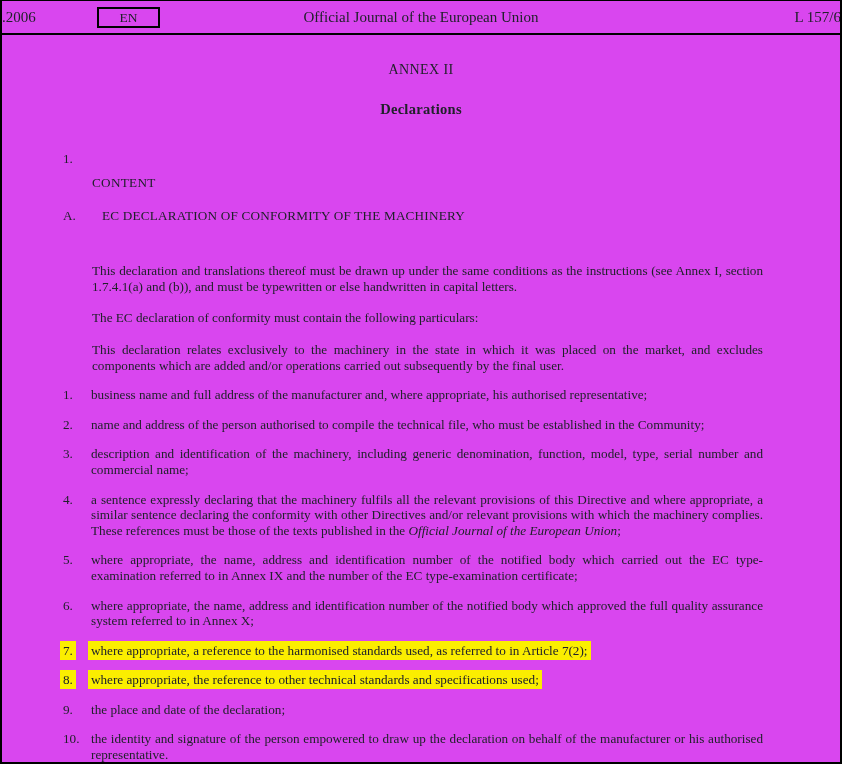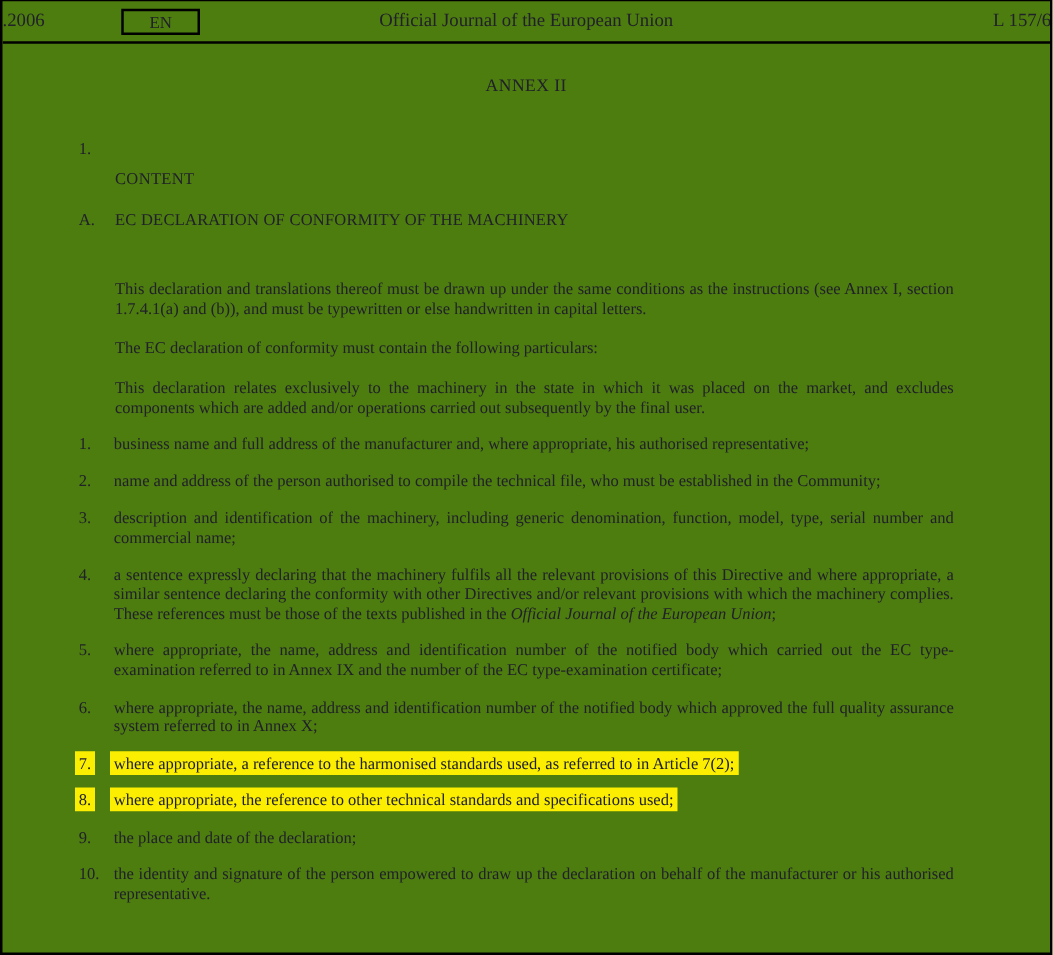--- a/index.html
+++ b/index.html
@@ -3,21 +3,21 @@
 <meta charset="utf-8">
 <style>
   :root { --hl: #fbee00; --ink: #20212a; }
   * { box-sizing: border-box; }
   html, body { margin: 0; padding: 0; background: #fff; }
   .page {
     position: relative;
     width: 842px; height: 764px;
     border: 2px solid #000;
     border-top-width: 1px;
-    background: #4d7c0f;
+    background: #d946ef;
     color: var(--ink);
     font-family: "Liberation Serif", "DejaVu Serif", serif;
     overflow: hidden;
   }
   
   .hdr {
     position: relative;
     height: 34px;
     border-bottom: 2px solid #000;
     font-size: 15px;
@@ -34,21 +34,21 @@
   
   .annex { margin-top: 27px; text-align: center; font-size: 14px; letter-spacing: .4px; }
   .decl  { margin-top: 23px; text-align: center; font-weight: bold; font-size: 14.5px; letter-spacing: .3px; }
   
   .content { margin: 0 77px 0 61px; font-size: 13.2px; line-height: 15.6px; }
   .h-row { display: flex; margin-top: 33px; }
   .h-row.sub { margin-top: 17px; }
   .h-row .no { width: 29px; flex: 0 0 29px; }
   .h-row .t  { flex: 1; }
   .h-row.sec .t { font-weight: normal; letter-spacing: .3px; margin-top: 24px; }
-  .h-row.sub .t { letter-spacing: .2px; }
+  .h-row.sub .t { letter-spacing: .2px; margin-left: 10px; }
   
   #paragraphs { margin-top: 40px; font-family: Liberation Serif, serif; }
   p.para { margin: 16px 0 0 29px; text-align: justify; }
   p.para:first-child { margin-top: 0; }
   
   #list { margin-top: 14px; }
   .item { display: flex; margin-top: 14px; }
   .item .no  { width: 28px; flex: 0 0 28px; }
   .item .txt { flex: 1; text-align: justify; }
   .hl {
@@ -63,20 +63,21 @@
 <div class="page">
 
   <div class="hdr">
     <span class="hdr-date">.2006</span>
     <span class="hdr-title">Official Journal of the European Union</span>
     <span class="en-box">EN</span>
     <span class="hdr-ref">L 157/6</span>
   </div>
 
   <div class="annex">ANNEX II</div>
+  <div class="decl">Declarations</div>
 
   <div class="content">
 
     <div class="h-row sec">
       <span class="no">1.</span>
       <span class="t">CONTENT</span>
     </div>
 
     <div class="h-row sub">
       <span class="no">A.</span>

